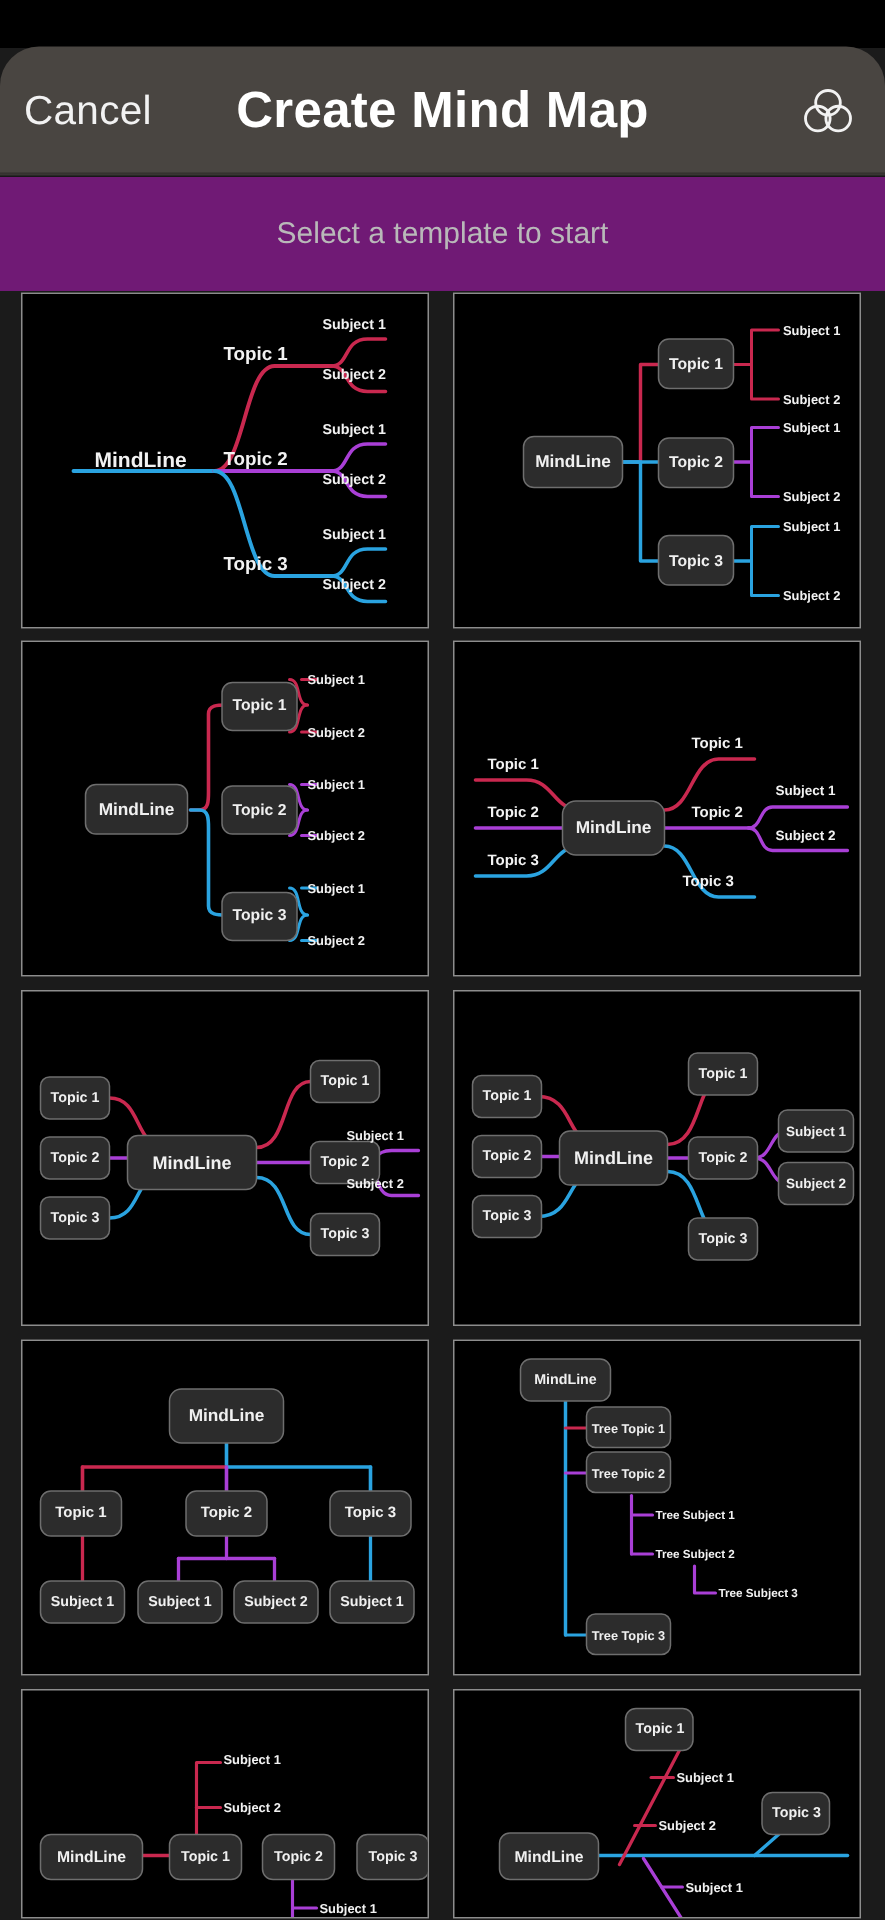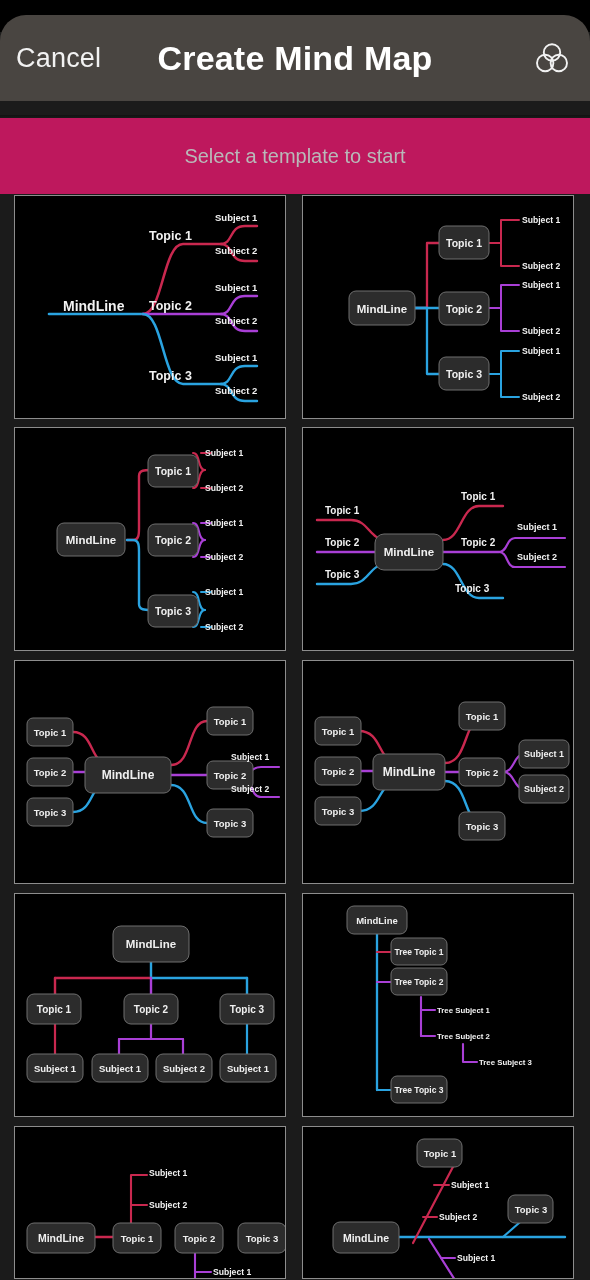--- a/index.html
+++ b/index.html
@@ -7,21 +7,21 @@
     width: 590px; height: 1280px;
     background: #000;
     font-family: "Liberation Sans", sans-serif;
     overflow: hidden;
   }
   #root { position: relative; width: 590px; height: 1280px; background: #1b1b1b; }
 
   
   .topstrip { position:absolute; top:0; left:0; width:590px; height:32px; background:#000; }
   .navbar {
-    position:absolute; top:15px; left:0; width:590px; height:86px;
+    position:absolute; top:31px; left:0; width:590px; height:86px;
     background:#494541; border-radius:26px 26px 0 0;
   }
   .navbar-inner { position:relative; width:100%; height:100%; }
   .nav-cancel {
     position:absolute; left:16px; top:50%; transform:translateY(-50%);
     color:#f2f2f2; font-size:27px; font-weight:400; letter-spacing:.2px;
     background:none; border:none; font-family:inherit; cursor:pointer;
   }
   .nav-title {
     position:absolute; left:0; right:0; top:50%; transform:translateY(-50%);
@@ -35,21 +35,21 @@
   }
   .navbar-shadow{
     position:absolute; top:115px; left:0; width:590px; height:4px;
     background:linear-gradient(#00000055,#00000000);
   }
 
   
   .subtitle {
     position:absolute; top:118px; left:0; width:590px; height:76px;
     display:flex; align-items:center; justify-content:center;
-    color:#b9b9b9; font-size:20px; background:#be185d;
+    color:#b9b9b9; font-size:20px; background:#701a75;
   }
 
   
   .grid {
     position:absolute; top:194px; left:0; width:590px; height:1086px;
     background:#1b1b1b;
   }
   .card {
     position:absolute; width:272px; height:224px;
     background:#000; border:1px solid #8d8d8d; overflow:hidden; cursor:pointer;

